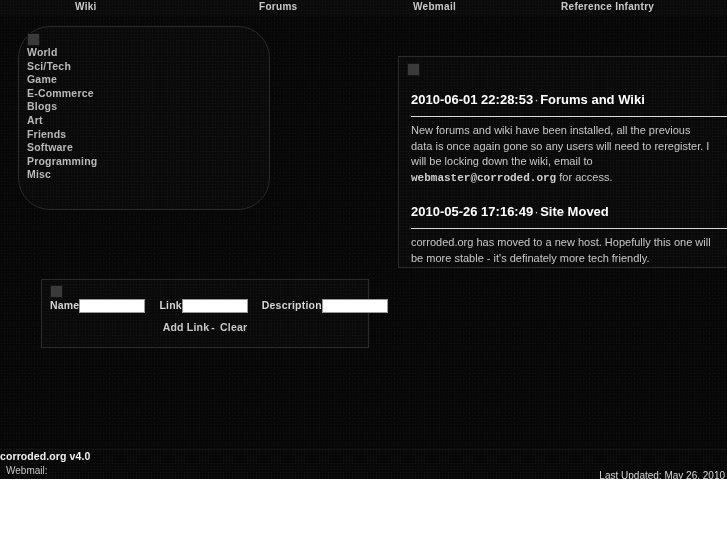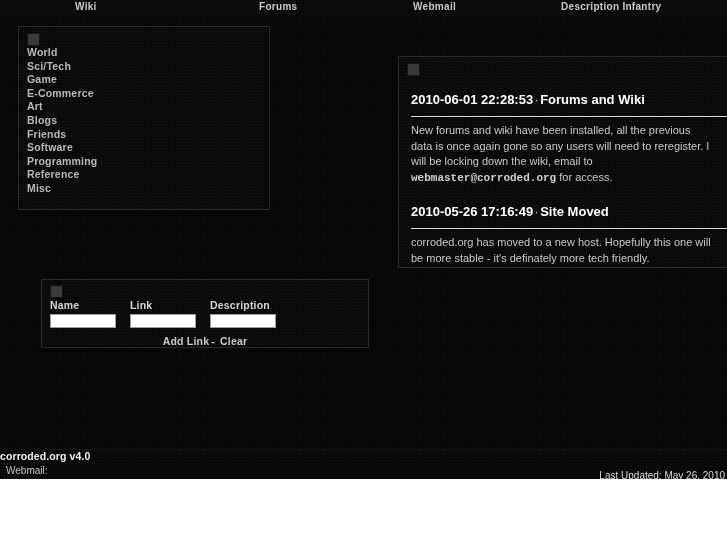--- a/index.html
+++ b/index.html
@@ -78,20 +78,21 @@
     box-sizing: border-box;
   }
 
   
   #links-panel {
     left: 18px;
     top: 26px;
     width: 252px;
     height: 184px;
     padding: 6px 8px 4px 8px;
+    border-radius: 32px;
   }
   #links-list {
     list-style: none;
     margin: 0;
     padding: 0;
   }
   #links-list li { margin: 0; padding: 0; }
   .cat-link {
     display: block;
     font-size: 10.5px;
@@ -151,21 +152,21 @@
     width: 328px;
     height: 69px;
     padding: 5px 8px 4px 8px;
   }
   #form-fields {
     display: flex;
     align-items: flex-start;
     gap: 14px;
     margin-top: 1px;
   }
-  .field-group { display: flex; flex-direction: column; }
+  .field-group { display: flex; flex-direction: row; }
   .field-label {
     font-size: 10.5px;
     font-weight: bold;
     color: #d5d5d5;
     line-height: 13px;
     margin-bottom: 2px;
     letter-spacing: 0.2px;
   }
   .text-input {
     width: 66px;
@@ -280,55 +281,52 @@
 </style>
 </head>
 <body>
 
 <div id="page">
 
   <div id="topnav">
     <a class="navlink" id="nav-wiki" href="#">Wiki</a>
     <a class="navlink" id="nav-forums" href="#">Forums</a>
     <a class="navlink" id="nav-webmail" href="#">Webmail</a>
-    <a class="navlink" id="nav-myrk" href="#">Description Infantry</a>
+    <a class="navlink" id="nav-myrk" href="#">Reference Infantry</a>
   </div>
 
   <div class="panel" id="links-panel">
     <span class="ph-square"></span>
     <ul id="links-list">
       <li>
           <a class="cat-link" href="#">World</a>
         </li>
       <li>
           <a class="cat-link" href="#">Sci/Tech</a>
         </li>
       <li>
           <a class="cat-link" href="#">Game</a>
         </li>
       <li>
           <a class="cat-link" href="#">E-Commerce</a>
         </li>
       <li>
+          <a class="cat-link" href="#">Blogs</a>
+        </li>
+      <li>
           <a class="cat-link" href="#">Art</a>
         </li>
       <li>
-          <a class="cat-link" href="#">Blogs</a>
-        </li>
-      <li>
           <a class="cat-link" href="#">Friends</a>
         </li>
       <li>
           <a class="cat-link" href="#">Software</a>
         </li>
       <li>
           <a class="cat-link" href="#">Programming</a>
-        </li>
-      <li>
-          <a class="cat-link" href="#">Reference</a>
         </li>
       <li>
           <a class="cat-link" href="#">Misc</a>
         </li>
     </ul>
   </div>
 
   <div class="panel" id="news-panel">
     <span class="ph-square"></span>
 

